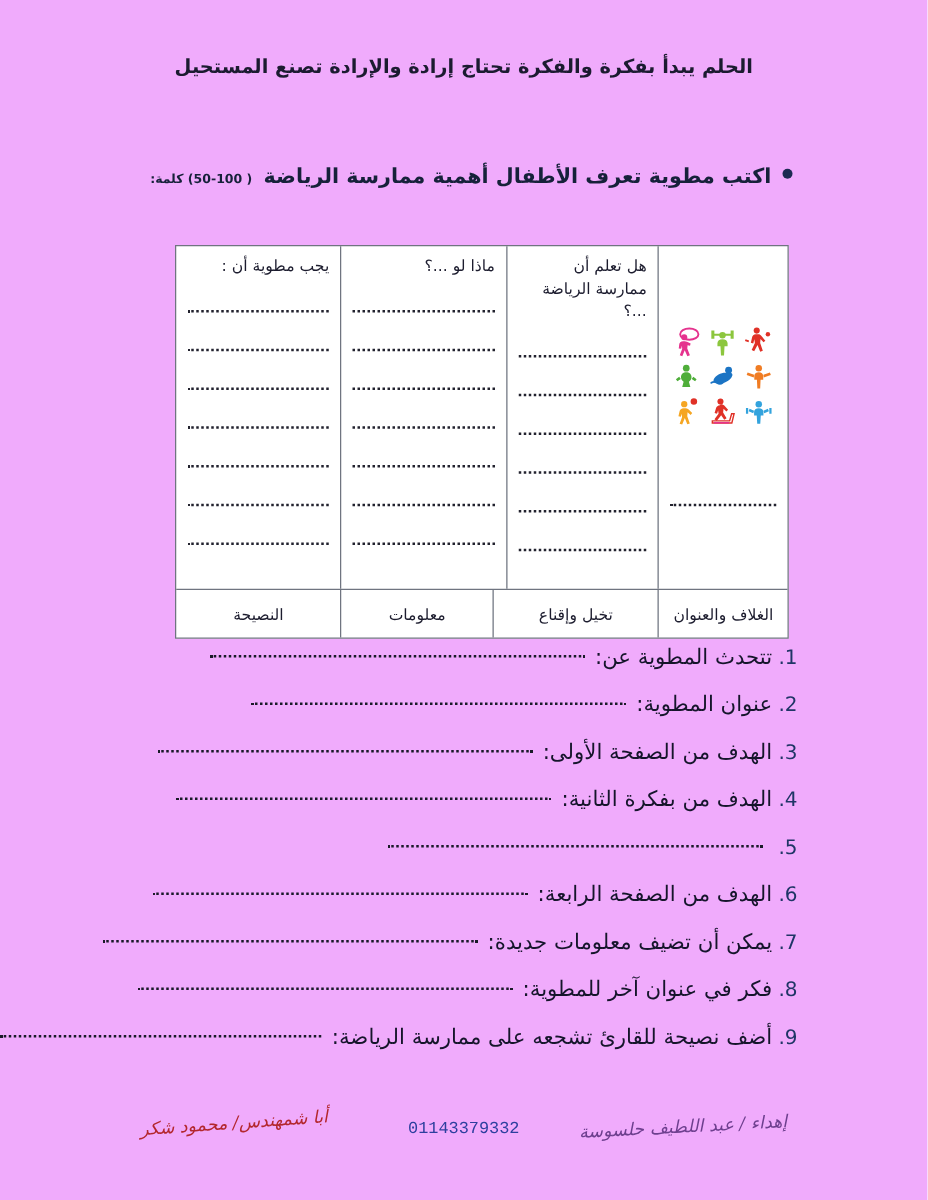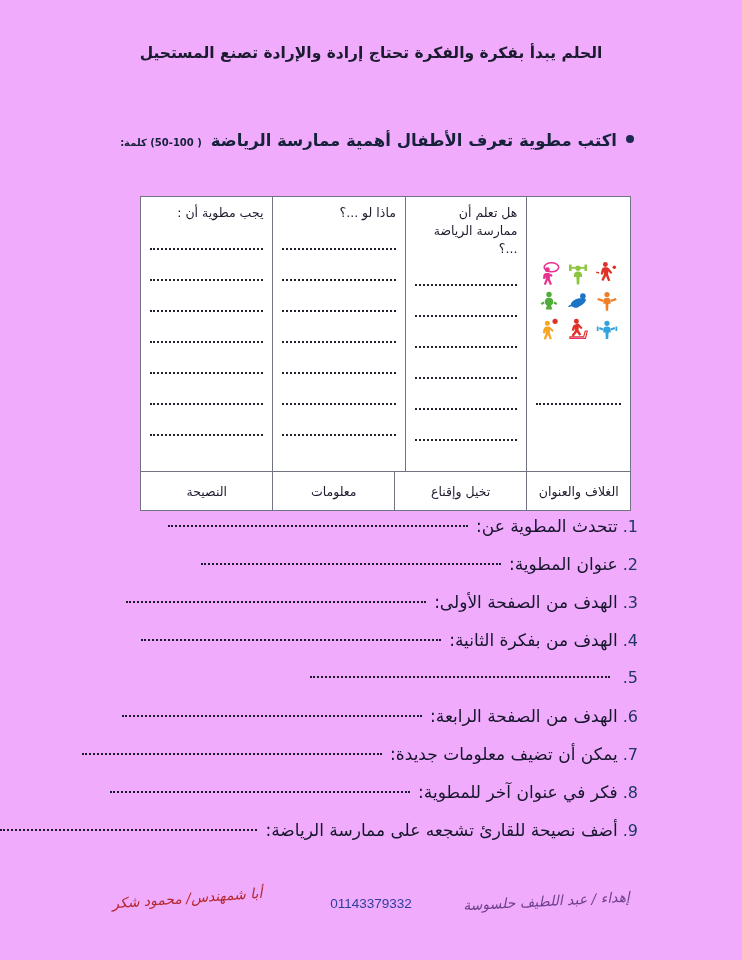--- a/index.html
+++ b/index.html
@@ -211,21 +211,21 @@
     color: #6d3f8e;
     transform: rotate(-3deg);
   }
   .sig-phone {
     top: 896px;
     left: 0;
     width: 742px;
     text-align: center;
     color: #2c3f9e;
     font-style: normal;
-    font-family: Liberation Sans, sans-serif;
+    font-family: Liberation Mono, monospace;
     font-size: 13.5px;
     direction: ltr;
   }
   .sig-left {
     top: 890px;
     left: 112px;
     color: #b3272d;
     transform: rotate(-4deg);
   }
 </style>

